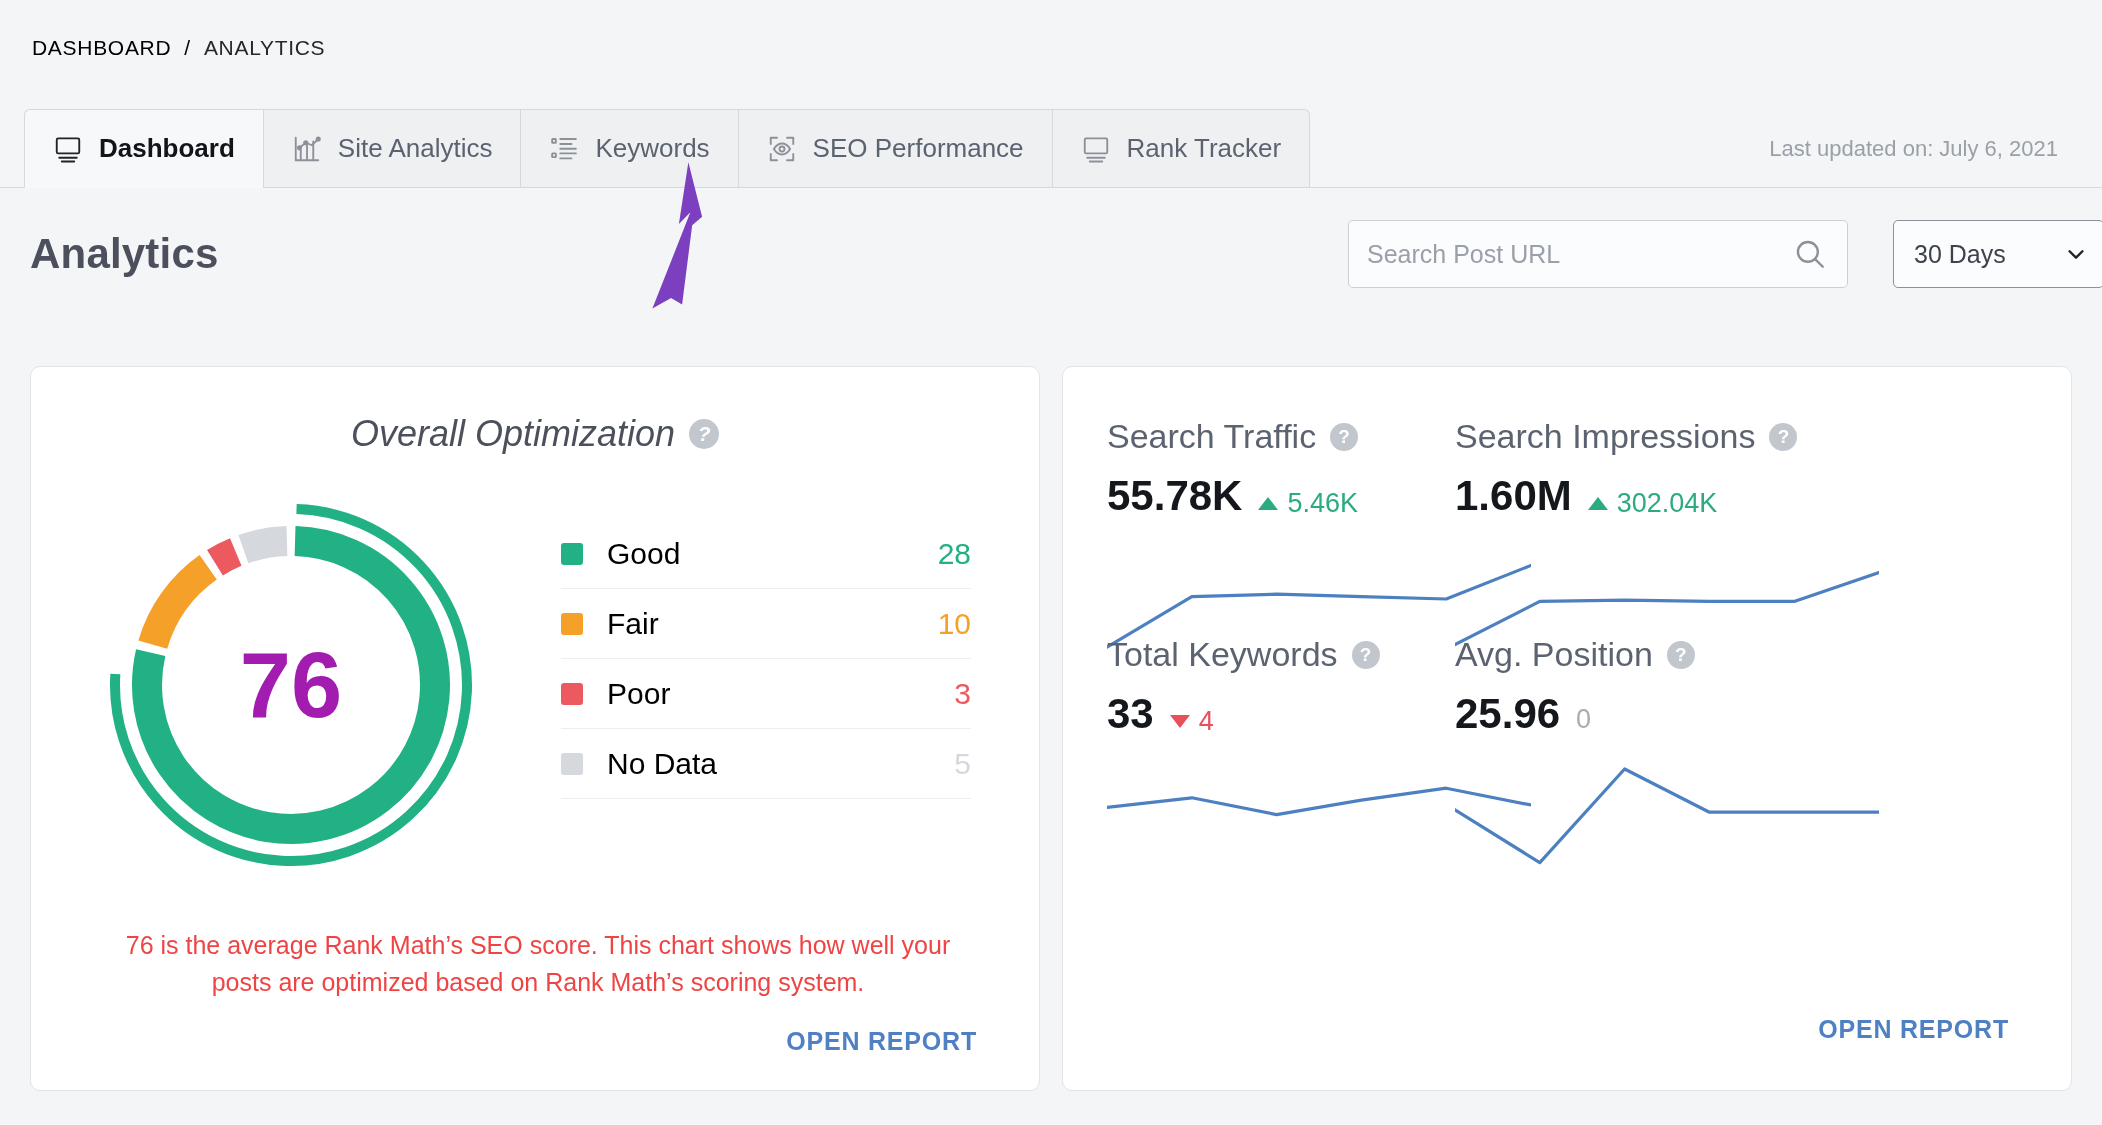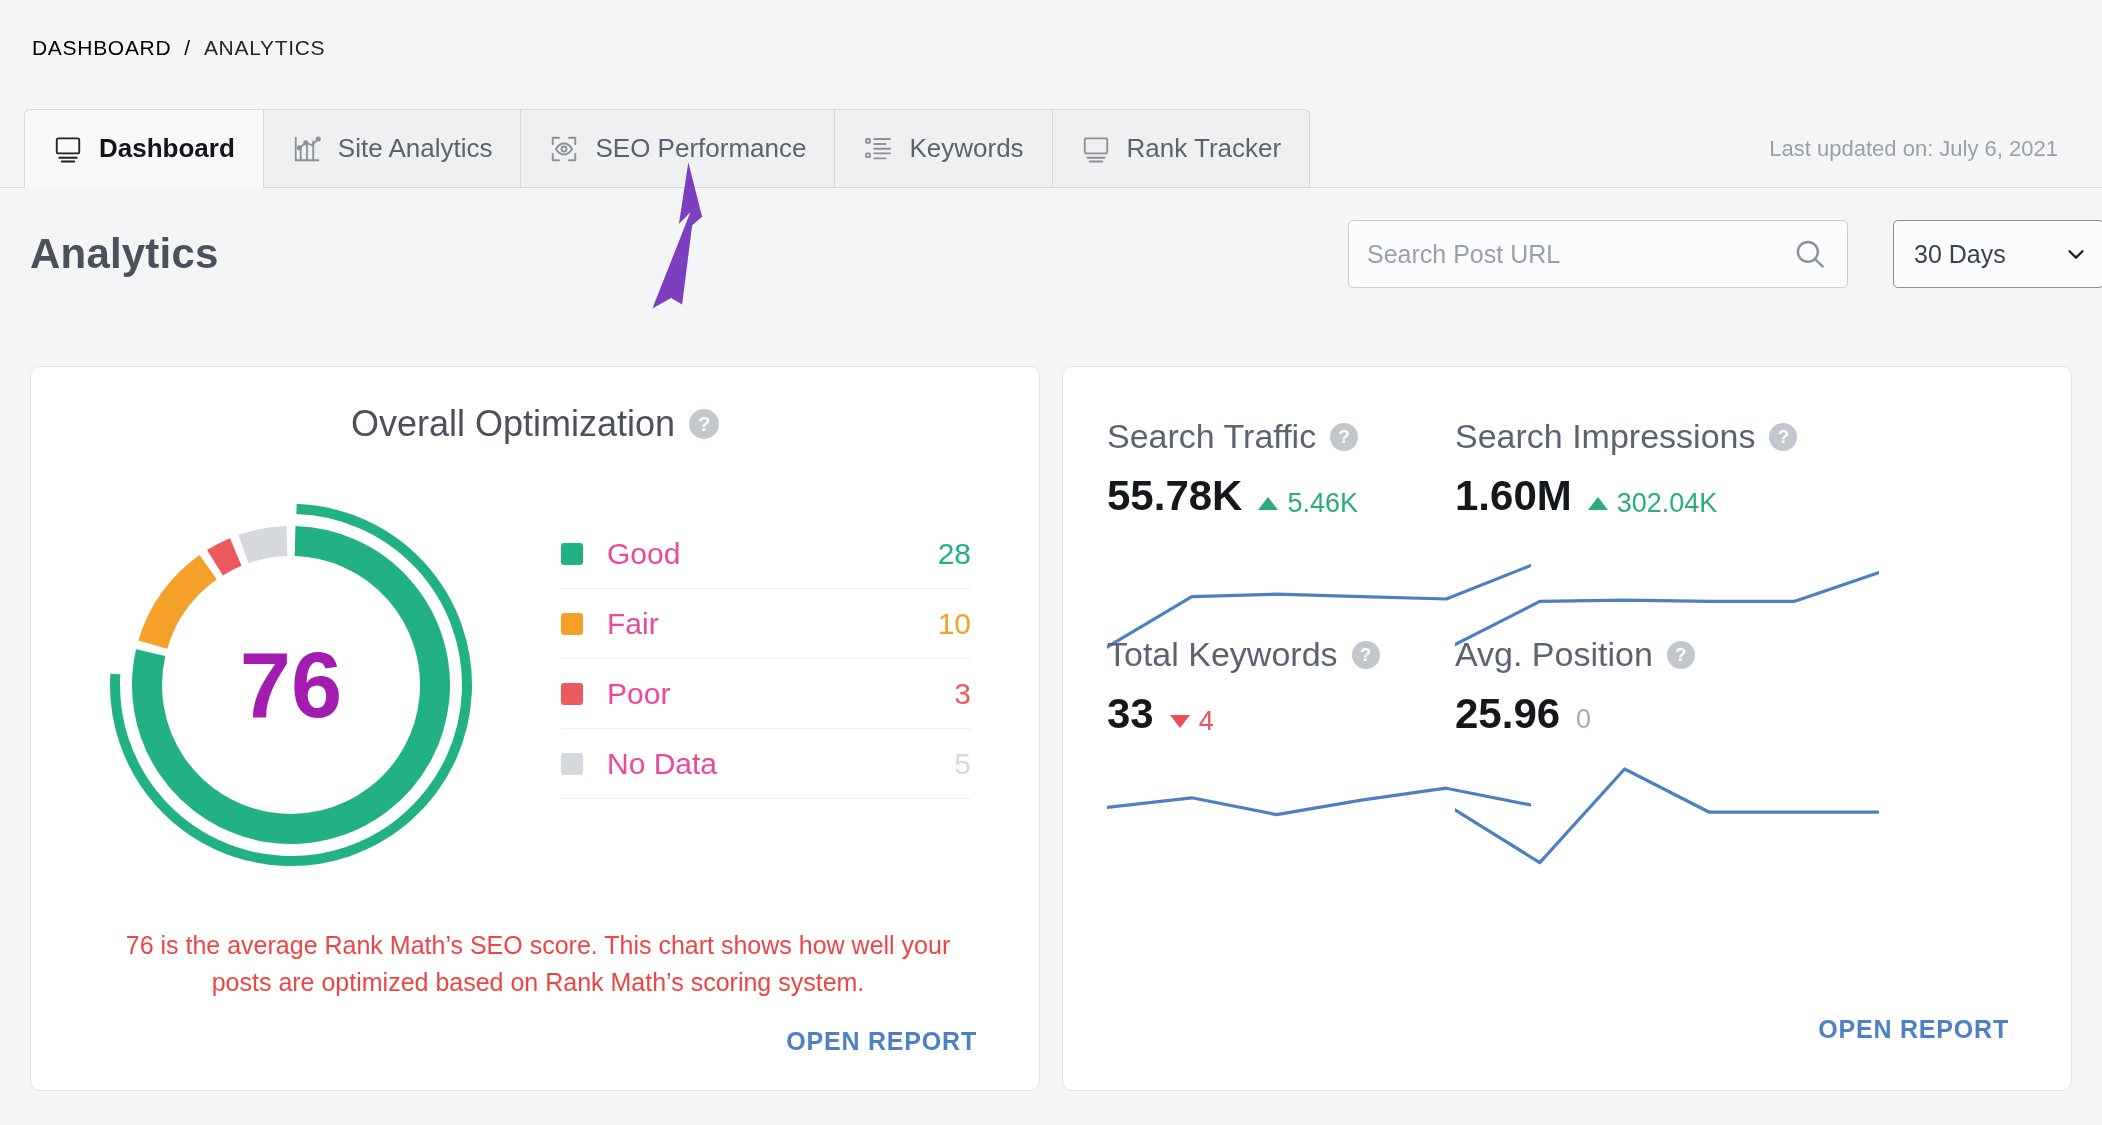--- a/index.html
+++ b/index.html
@@ -99,23 +99,23 @@
     position: absolute;
     background: #ffffff;
     border: 1px solid #e2e4e8;
     border-radius: 10px;
   }
   #card-left  { left: 30px;   top: 366px; width: 1010px; height: 725px; }
   #card-right { left: 1062px; top: 366px; width: 1010px; height: 725px; }
 
   
   .opt-title {
-    position: absolute; top: 36px; left: 0; width: 100%;
+    position: absolute; top: 46px; left: 0; width: 100%;
     text-align: center; font-size: 36px; color: #4b505c;
-    display: flex; align-items: center; justify-content: center; gap: 14px;
+    display: flex; align-items: center; justify-content: center; gap: 14px; font-style: italic;
   }
   .qmark {
     width: 30px; height: 30px; border-radius: 50%;
     background: #c2c7ce; color: #ffffff;
     font-size: 21px; font-weight: bold; line-height: 30px; text-align: center;
     display: inline-block; flex: 0 0 30px;
   }
   .qmark.sm { width: 28px; height: 28px; line-height: 28px; font-size: 19px; flex: 0 0 28px; }
 
   .donut-wrap { position: absolute; left: 60px; top: 118px; width: 400px; height: 400px; }
@@ -128,21 +128,21 @@
   .legend {
     position: absolute; left: 530px; top: 152px; width: 410px;
   }
   .legend-row {
     display: flex; align-items: center;
     height: 70px;
     border-bottom: 1px solid #eceef1;
   }
   .legend-row:last-child { border-bottom: 1px solid #eceef1; }
   .sw { width: 22px; height: 22px; border-radius: 3px; flex: 0 0 22px; margin-right: 24px; }
-  .legend-label { flex: 1; font-size: 30px; color: #ec4899; }
+  .legend-label { flex: 1; font-size: 30px; color: #000000; }
   .legend-val { font-size: 30px; }
 
   .card-desc {
     position: absolute; left: 62px; top: 560px; width: 890px;
     text-align: center; font-size: 25px; line-height: 1.48; color: #ef4444;
   }
   .open-report {
     position: absolute; font-size: 25px; font-weight: bold;
     color: #4f80c4; letter-spacing: .8px; cursor: pointer;
   }
@@ -205,41 +205,41 @@
               <line x1="12" y1="21" x2="12" y2="9"></line>
               <line x1="17" y1="21" x2="17" y2="6"></line>
               <polyline points="6,11 11,7 16,9 21,4"></polyline>
               <circle cx="6" cy="11" r="1.3" fill="currentColor"></circle>
               <circle cx="11" cy="7" r="1.3" fill="currentColor"></circle>
               <circle cx="21" cy="4" r="1.3" fill="currentColor"></circle>
             </svg></span>
           <span>Site Analytics</span>
         </div>
         <div class="tab">
-          <span class="tico"><svg viewBox="0 0 24 24" fill="none" stroke="currentColor" stroke-width="1.5" stroke-linecap="round" stroke-linejoin="round">
-              <polyline points="3,8 3,3 8,3"></polyline>
-              <polyline points="16,3 21,3 21,8"></polyline>
-              <polyline points="21,16 21,21 16,21"></polyline>
-              <polyline points="8,21 3,21 3,16"></polyline>
-              <path d="M5.5,12 C7.5,8.8 10,7.6 12,7.6 C14,7.6 16.5,8.8 18.5,12 C16.5,15.2 14,16.4 12,16.4 C10,16.4 7.5,15.2 5.5,12 Z"></path>
-              <circle cx="12" cy="12" r="2"></circle>
-            </svg></span>
-          <span>SEO Performance</span>
-        </div>
-        <div class="tab">
           <span class="tico"><svg viewBox="0 0 24 24" fill="none" stroke="currentColor" stroke-width="1.5" stroke-linecap="round">
               <rect x="2.5" y="4" width="3" height="3" rx="0.5"></rect>
               <rect x="2.5" y="15.5" width="3" height="3" rx="0.5"></rect>
               <line x1="9" y1="4" x2="21.5" y2="4"></line>
               <line x1="9" y1="8" x2="18" y2="8"></line>
               <line x1="9" y1="15.5" x2="21.5" y2="15.5"></line>
               <line x1="9" y1="19.5" x2="18" y2="19.5"></line>
               <line x1="9" y1="11.8" x2="21.5" y2="11.8"></line>
             </svg></span>
           <span>Keywords</span>
+        </div>
+        <div class="tab">
+          <span class="tico"><svg viewBox="0 0 24 24" fill="none" stroke="currentColor" stroke-width="1.5" stroke-linecap="round" stroke-linejoin="round">
+              <polyline points="3,8 3,3 8,3"></polyline>
+              <polyline points="16,3 21,3 21,8"></polyline>
+              <polyline points="21,16 21,21 16,21"></polyline>
+              <polyline points="8,21 3,21 3,16"></polyline>
+              <path d="M5.5,12 C7.5,8.8 10,7.6 12,7.6 C14,7.6 16.5,8.8 18.5,12 C16.5,15.2 14,16.4 12,16.4 C10,16.4 7.5,15.2 5.5,12 Z"></path>
+              <circle cx="12" cy="12" r="2"></circle>
+            </svg></span>
+          <span>SEO Performance</span>
         </div>
         <div class="tab">
           <span class="tico"><svg viewBox="0 0 24 24" fill="none" stroke="currentColor" stroke-width="1.5" stroke-linecap="round">
               <rect x="3" y="3.5" width="18" height="12" rx="1.2"></rect>
               <line x1="5" y1="19" x2="19" y2="19"></line>
               <line x1="7" y1="22" x2="17" y2="22"></line>
             </svg></span>
           <span>Rank Tracker</span>
         </div>
       </div>

